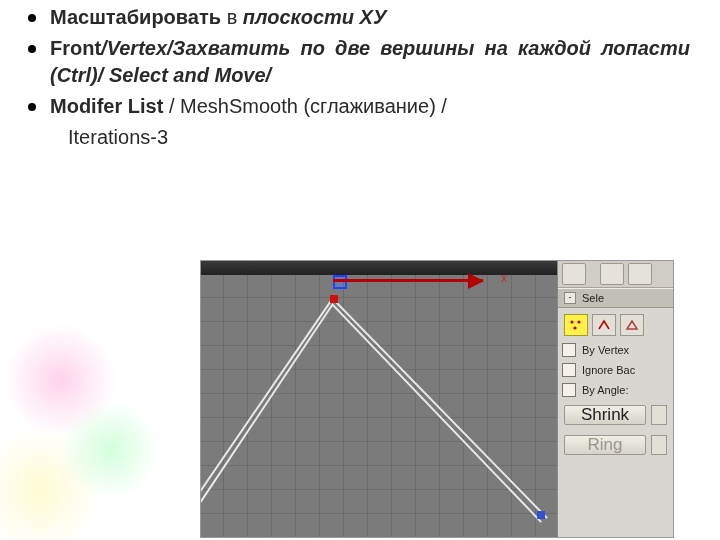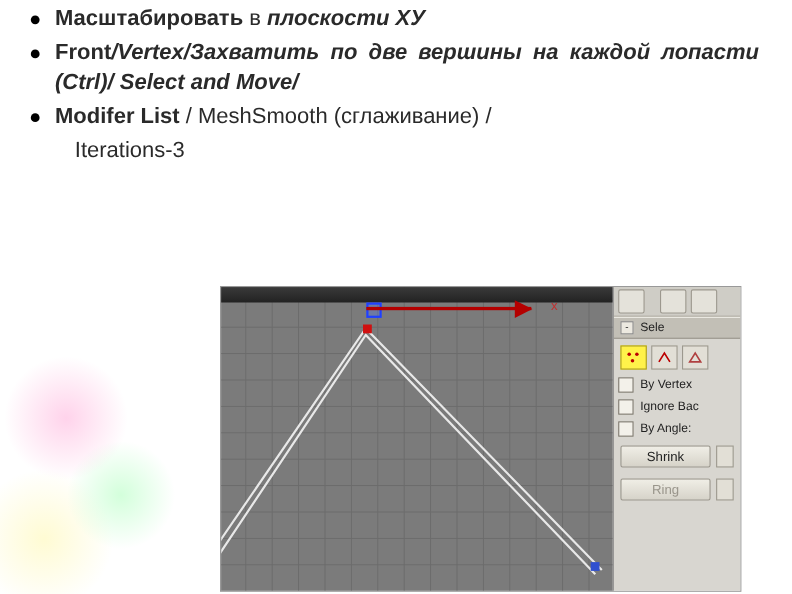--- a/index.html
+++ b/index.html
@@ -219,21 +219,21 @@
     display: flex;
     gap: 5px;
     padding: 5px 6px;
   }
   .btn {
     flex: 1;
     height: 18px;
     background: linear-gradient(#f0eee6,#d6d3c9);
     border: 1px solid #9c988e;
     border-radius: 2px;
-    font-size: 12px;
+    font-size: 17px;
     display: flex;
     align-items: center;
     justify-content: center;
   }
   .btn.dis { color: #9a968c; text-align: right; }
   .spinner {
     width: 14px; height: 18px;
     border: 1px solid #9c988e;
     background: #e2dfd6;
   }

